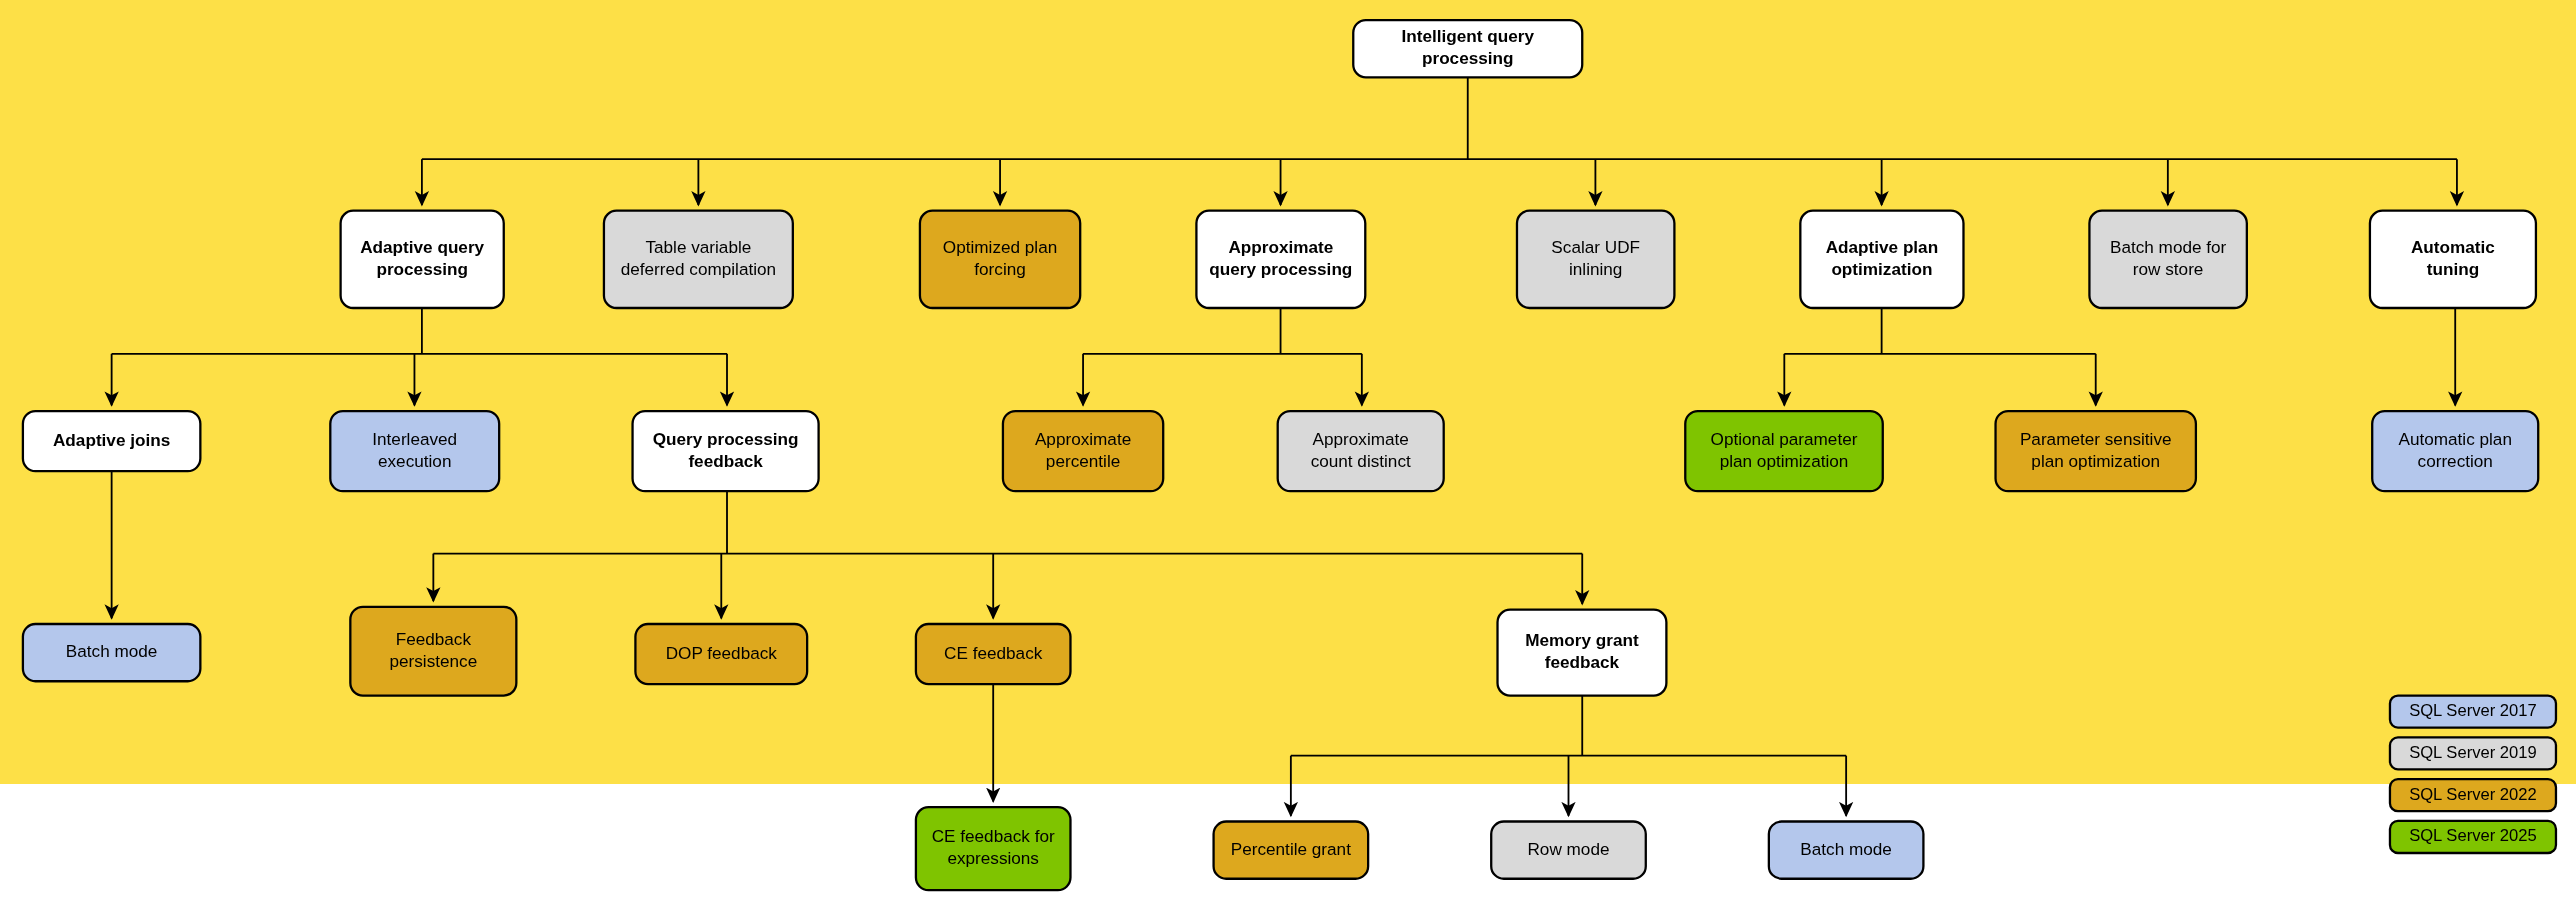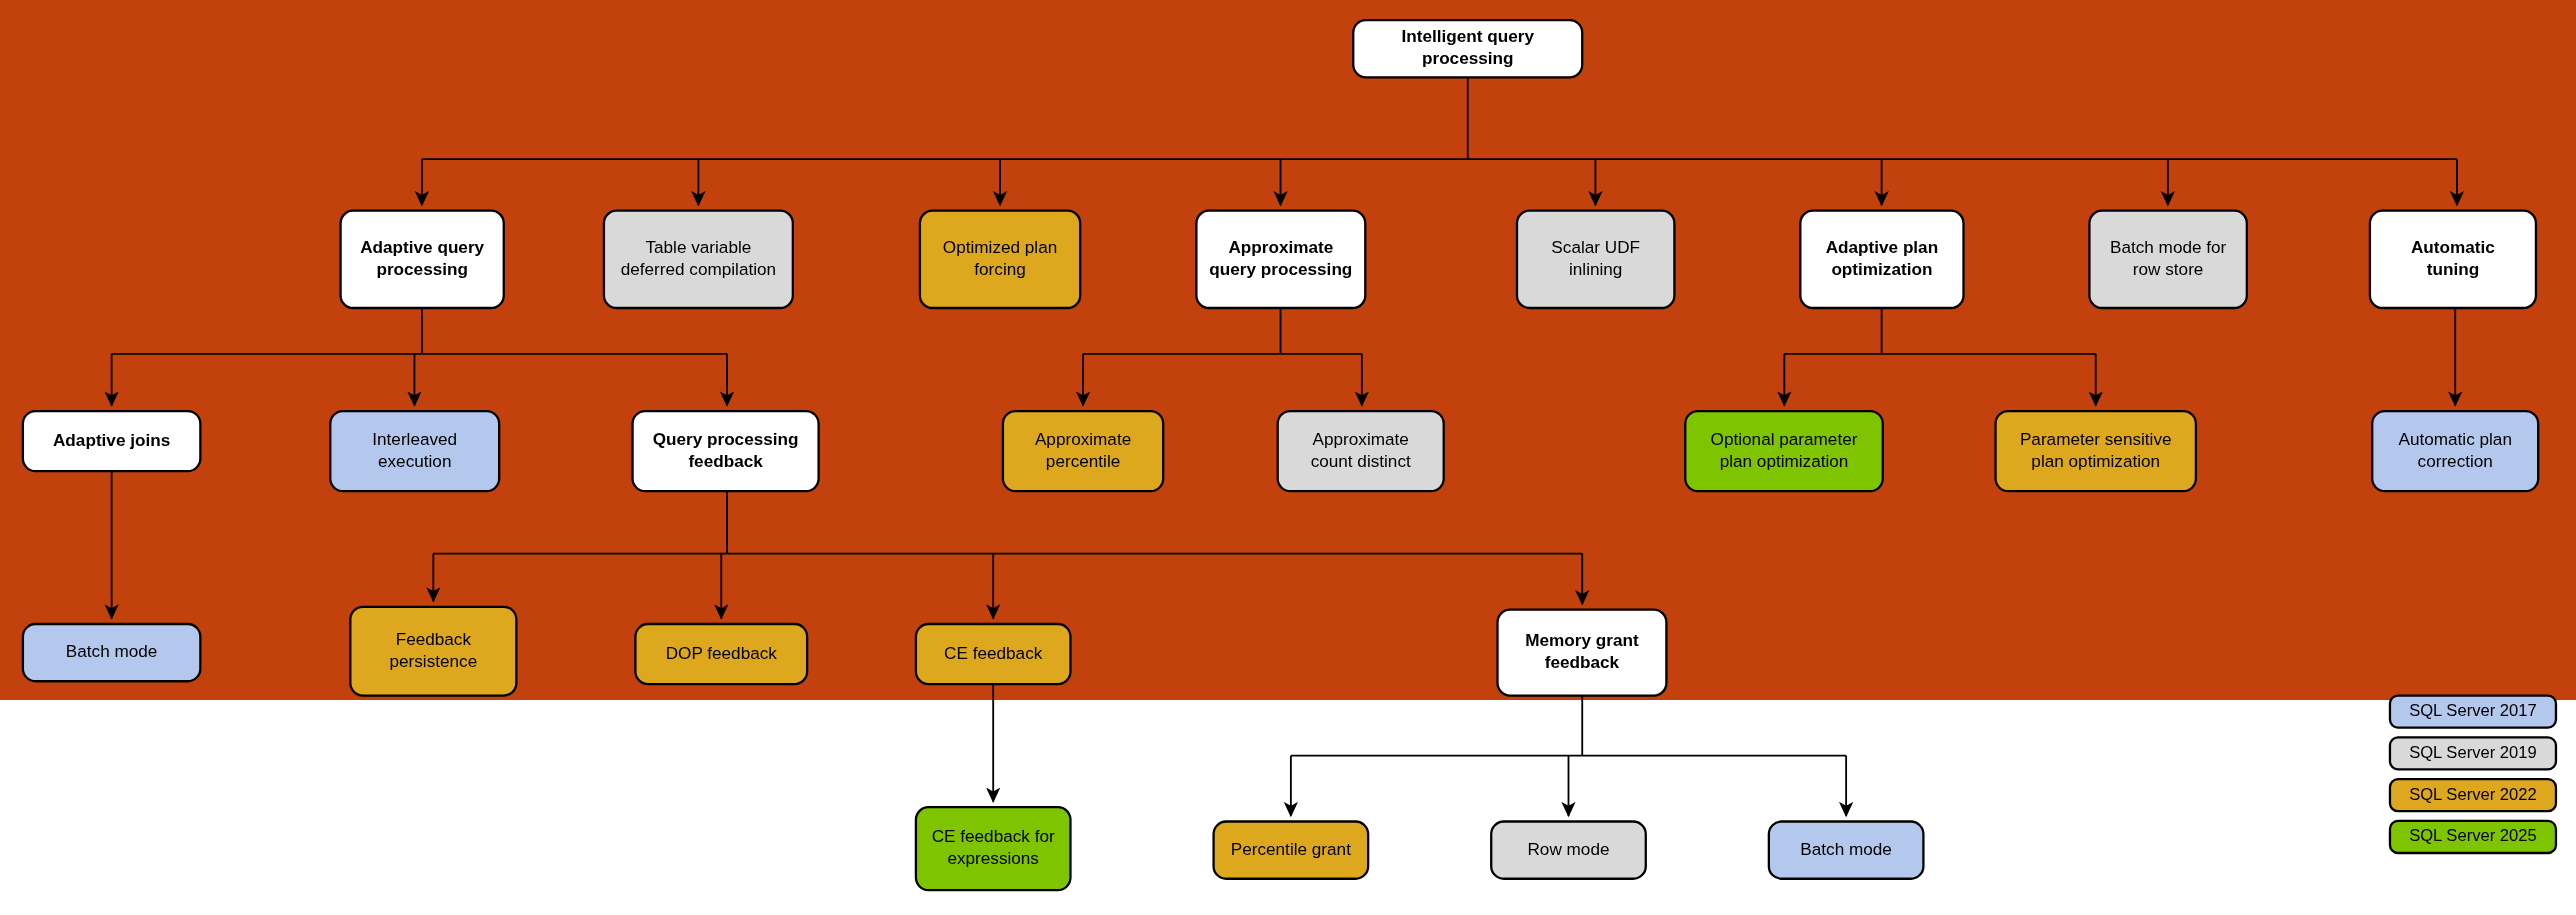--- a/index.html
+++ b/index.html
@@ -1,17 +1,17 @@
 <!DOCTYPE html>
 <html style="font-size:9.2px"><head>
 <meta charset="utf-8">
 <style>
   html,body{margin:0;padding:0;background:#ffffff;}
   body{width:2576px;height:916px;overflow:hidden;font-family:"Liberation Sans",sans-serif;}
-  #stage{position:relative;width:2576px;height:700px;background:#c2410c;}
+  #stage{position:relative;width:2576px;height:784px;background:#fde047;}
   svg.layer{position:absolute;left:0;top:0;width:2576px;height:916px;}
   .conn{stroke:#000000;stroke-width:3.2;fill:none;}
   .node-rect{stroke:#000000;stroke-width:4;}
   .node-label{font-family:"Liberation Sans",sans-serif;font-size:30px;fill:#000000;text-anchor:middle;dominant-baseline:middle;}
   .node-label.bold{font-weight:bold;}
   .legend-label{font-family:"Liberation Sans",sans-serif;font-size:29px;fill:#000000;text-anchor:middle;dominant-baseline:middle;}
 </style>
 </head>
 <body>
 

